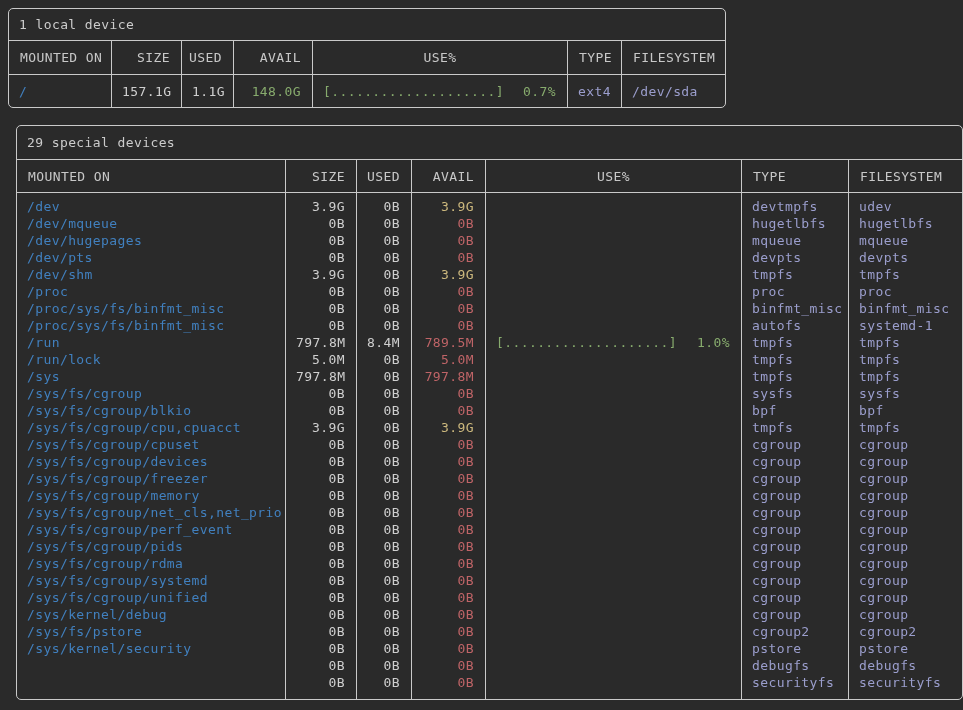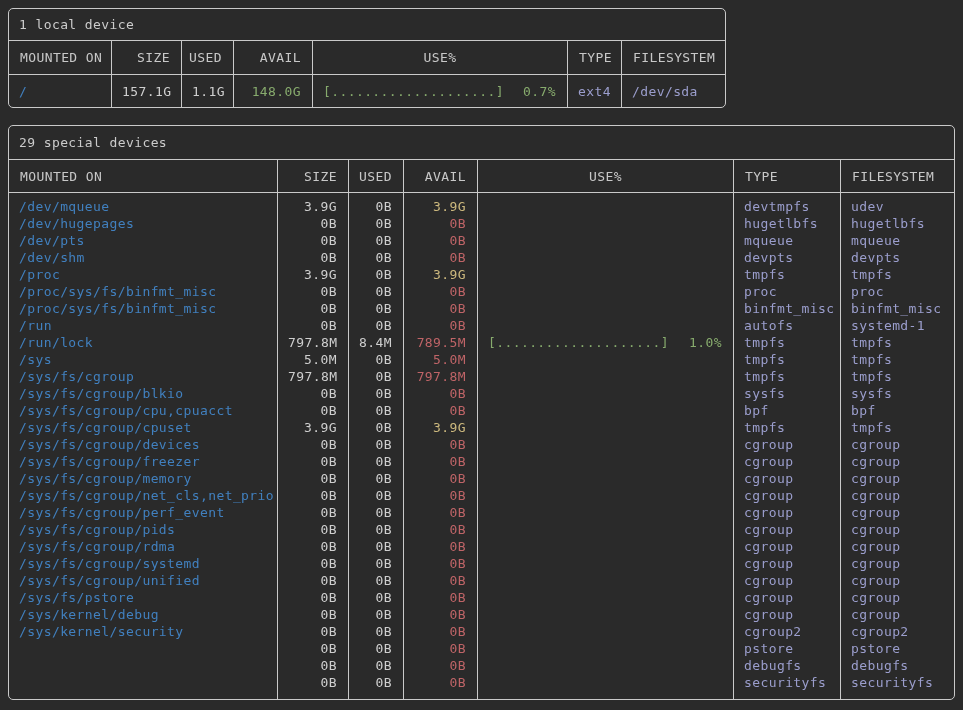--- a/index.html
+++ b/index.html
@@ -14,21 +14,21 @@
     overflow:hidden;
   }
   .tbl{
     position:absolute;
     border:1px solid #c9c9c9;
     border-radius:5px;
     box-sizing:border-box;
     background:#2a2a2a;
   }
   #local-table{left:8px;top:8px;width:718px;height:100px;}
-  #special-table{left:8px;top:125px;width:947px;height:575px;}
+  #special-table{left:16px;top:125px;width:947px;height:575px;}
 
   .tbl-title{
     box-sizing:border-box;
     border-bottom:1px solid #c9c9c9;
     padding-left:10px;
     display:flex;align-items:center;
     color:#cccccc;
     white-space:pre;
   }
   #local-table .tbl-title{height:32px;}
@@ -126,20 +126,21 @@
       <div class="hdr-cell" style="width: 269px;">MOUNTED ON</div>
       <div class="hdr-cell a-right" style="width: 71px;">SIZE</div>
       <div class="hdr-cell a-right" style="width: 55px;">USED</div>
       <div class="hdr-cell a-right" style="width: 74px;">AVAIL</div>
       <div class="hdr-cell a-center" style="width: 256px;">USE%</div>
       <div class="hdr-cell" style="width: 107px;">TYPE</div>
       <div class="hdr-cell" style="width: 113px;">FILESYSTEM</div>
     </div>
   <div class="data-area">
       <div class="col" style="width: 269px;">
+        <div class="cell c-blue">/dev</div>
         <div class="cell c-blue">/dev/mqueue</div>
         <div class="cell c-blue">/dev/hugepages</div>
         <div class="cell c-blue">/dev/pts</div>
         <div class="cell c-blue">/dev/shm</div>
         <div class="cell c-blue">/proc</div>
         <div class="cell c-blue">/proc/sys/fs/binfmt_misc</div>
         <div class="cell c-blue">/proc/sys/fs/binfmt_misc</div>
         <div class="cell c-blue">/run</div>
         <div class="cell c-blue">/run/lock</div>
         <div class="cell c-blue">/sys</div>
@@ -149,22 +150,22 @@
         <div class="cell c-blue">/sys/fs/cgroup/cpuset</div>
         <div class="cell c-blue">/sys/fs/cgroup/devices</div>
         <div class="cell c-blue">/sys/fs/cgroup/freezer</div>
         <div class="cell c-blue">/sys/fs/cgroup/memory</div>
         <div class="cell c-blue">/sys/fs/cgroup/net_cls,net_prio</div>
         <div class="cell c-blue">/sys/fs/cgroup/perf_event</div>
         <div class="cell c-blue">/sys/fs/cgroup/pids</div>
         <div class="cell c-blue">/sys/fs/cgroup/rdma</div>
         <div class="cell c-blue">/sys/fs/cgroup/systemd</div>
         <div class="cell c-blue">/sys/fs/cgroup/unified</div>
+        <div class="cell c-blue">/sys/kernel/debug</div>
         <div class="cell c-blue">/sys/fs/pstore</div>
-        <div class="cell c-blue">/sys/kernel/debug</div>
         <div class="cell c-blue">/sys/kernel/security</div>
       </div>
       <div class="col a-right" style="width: 71px;">
         <div class="cell c-white">3.9G</div>
         <div class="cell c-white">0B</div>
         <div class="cell c-white">0B</div>
         <div class="cell c-white">0B</div>
         <div class="cell c-white">3.9G</div>
         <div class="cell c-white">0B</div>
         <div class="cell c-white">0B</div>

